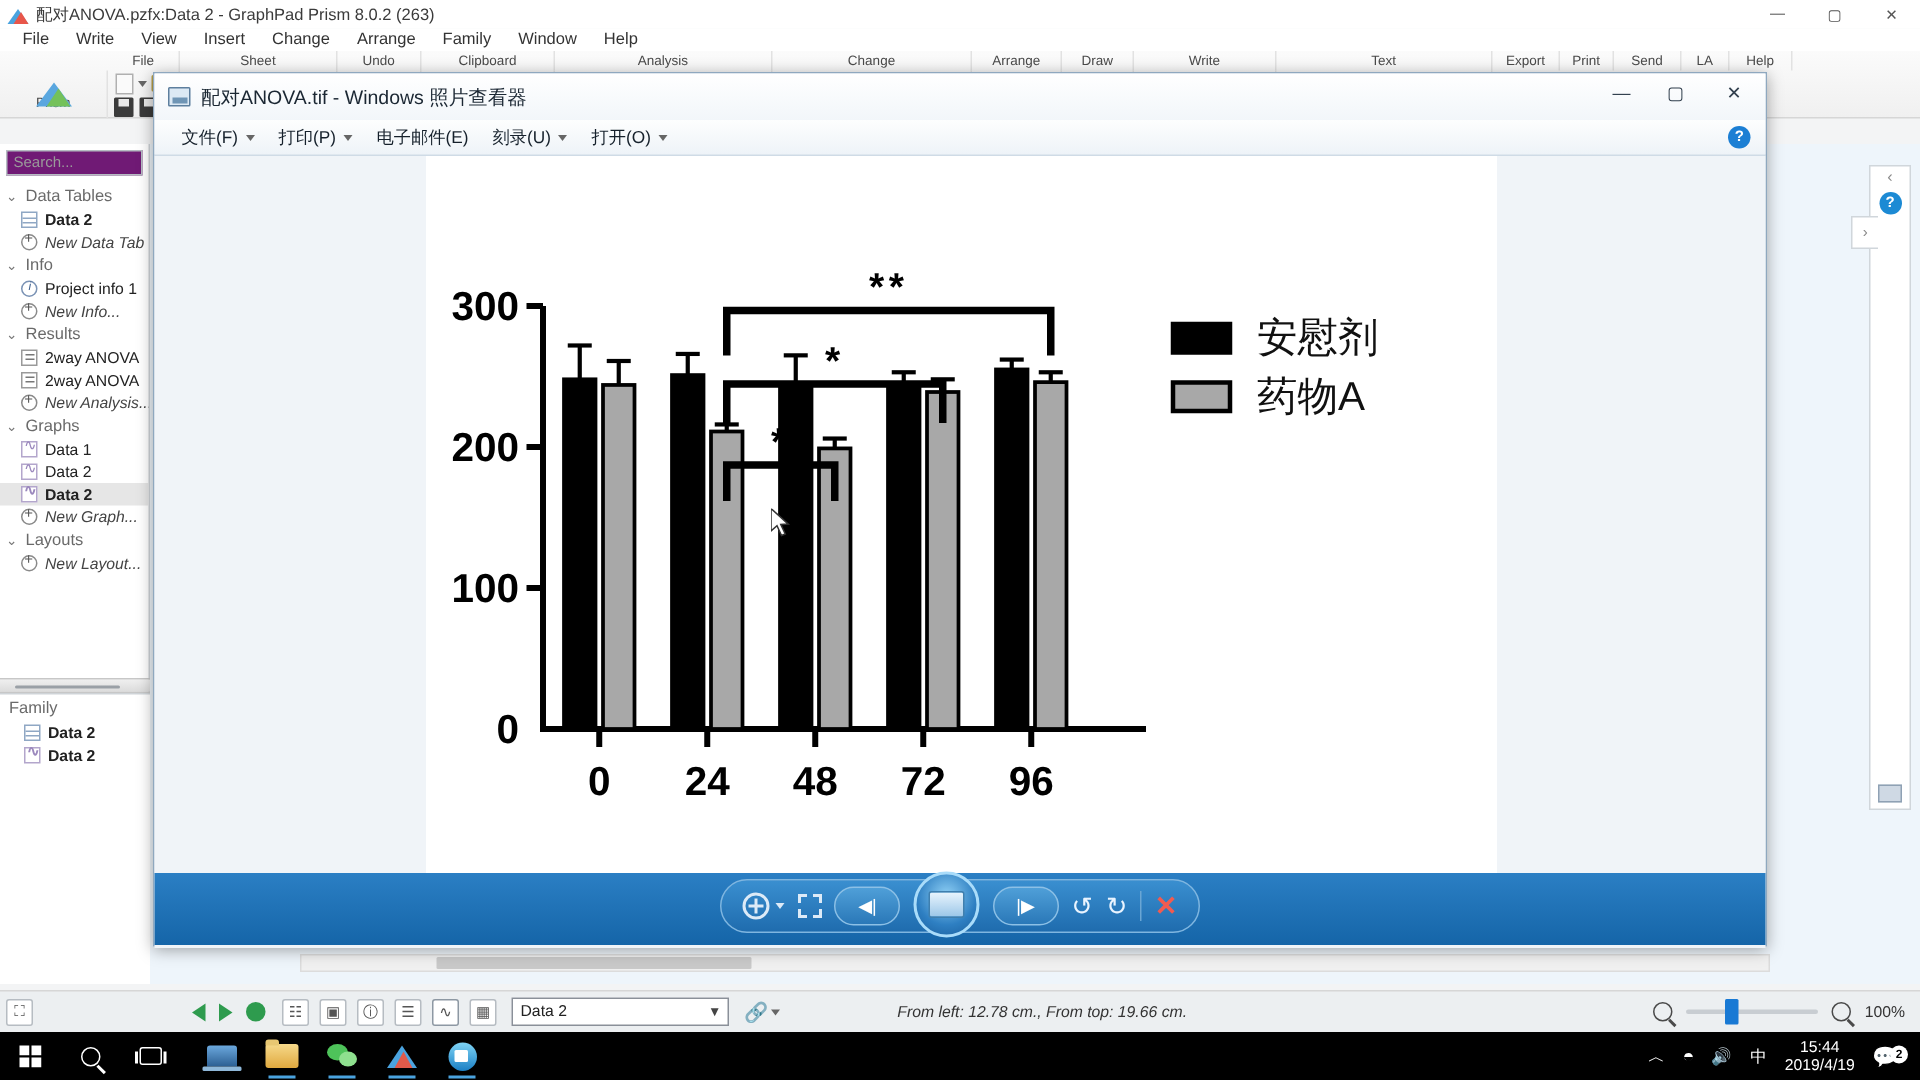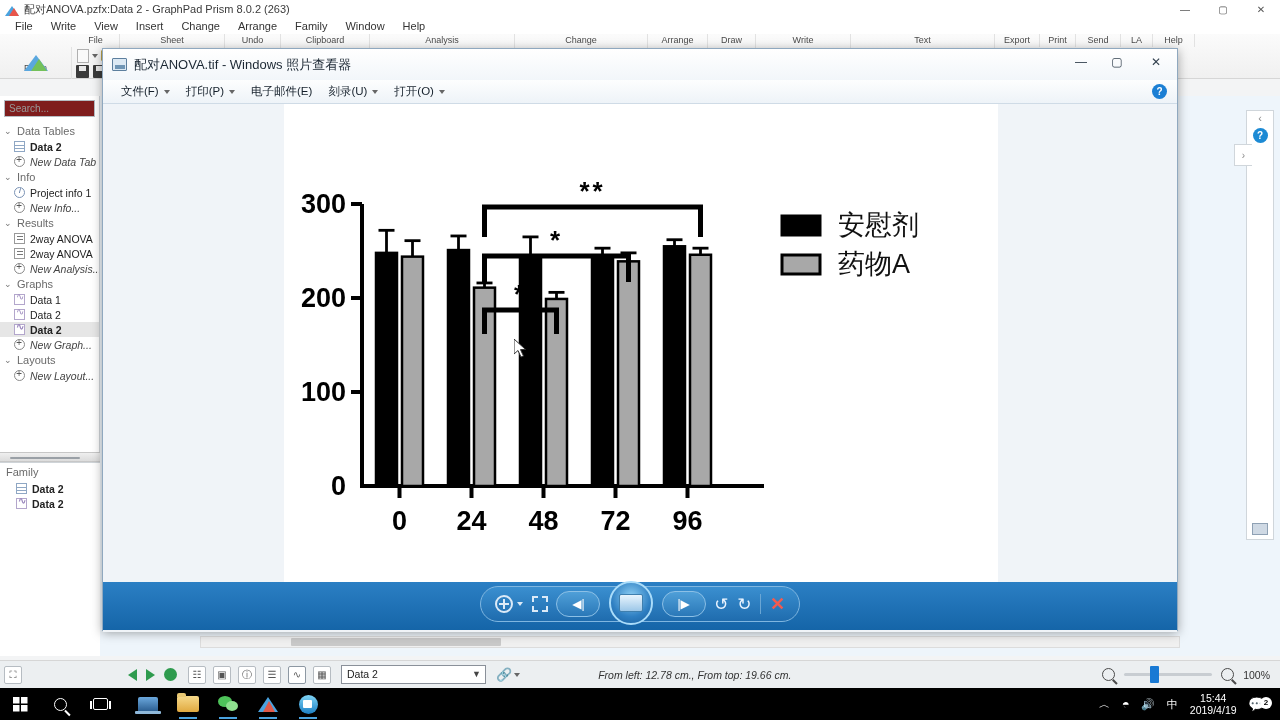--- a/index.html
+++ b/index.html
@@ -101,21 +101,21 @@
   }
   .caret { width:0;height:0;border-left:3px solid transparent;border-right:3px solid transparent;border-top:4px solid #666; }
 
   
   .nav-pane {
     position: absolute; left: 0; top: 96px; width: 100px; height: 560px;
     background: #ffffff; border-right: 1px solid #cfd4d8;
   }
   .nav-search {
     margin: 4px 4px 6px 4px; height: 17px;
-    border: 1px solid #b5bcc2; background: #7f1d1d;
+    border: 1px solid #b5bcc2; background: #701a75;
     font-size: 10px; color: #9a9a9a; padding-left: 4px; line-height: 15px;
   }
   .nav-section {
     display: flex; align-items: center; gap: 4px;
     font-size: 11px; color: #6a6a6a; padding: 2px 0 2px 4px;
   }
   .chev { font-size: 9px; color: #777; width: 9px; display:inline-block; }
   .nav-item {
     display: flex; align-items: center; gap: 5px;
     font-size: 10.5px; color: #222; padding: 1.5px 0 1.5px 14px;

